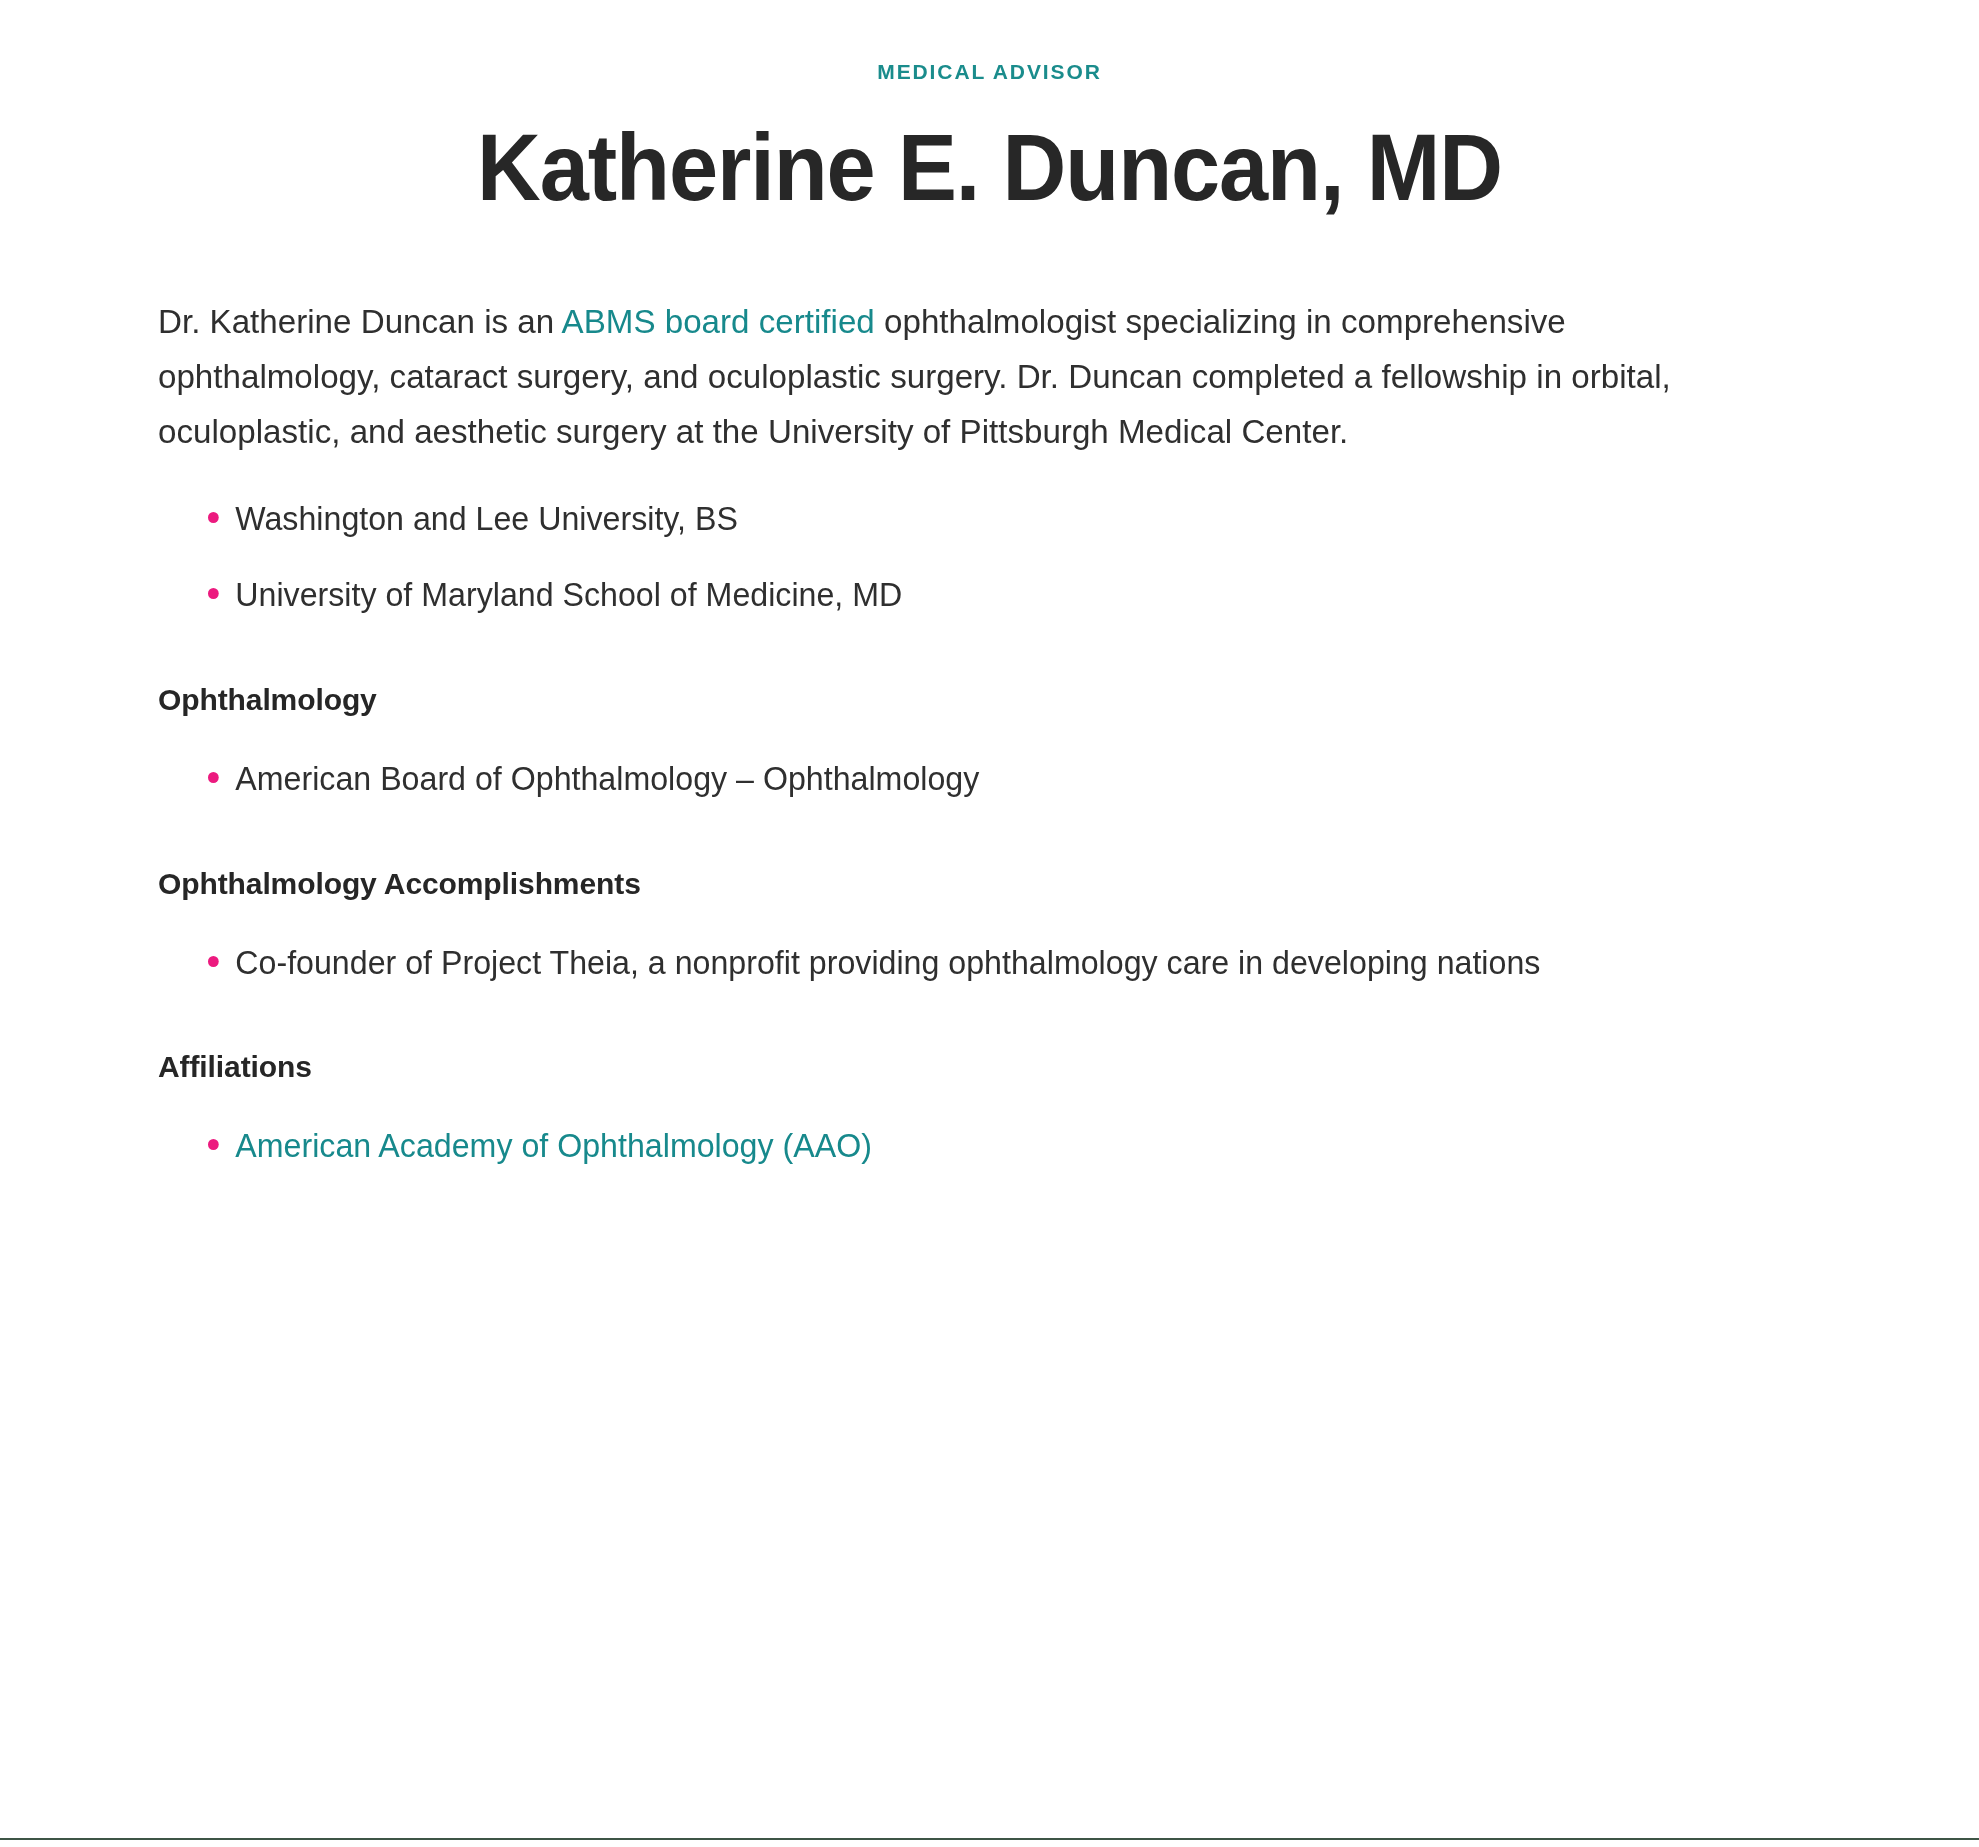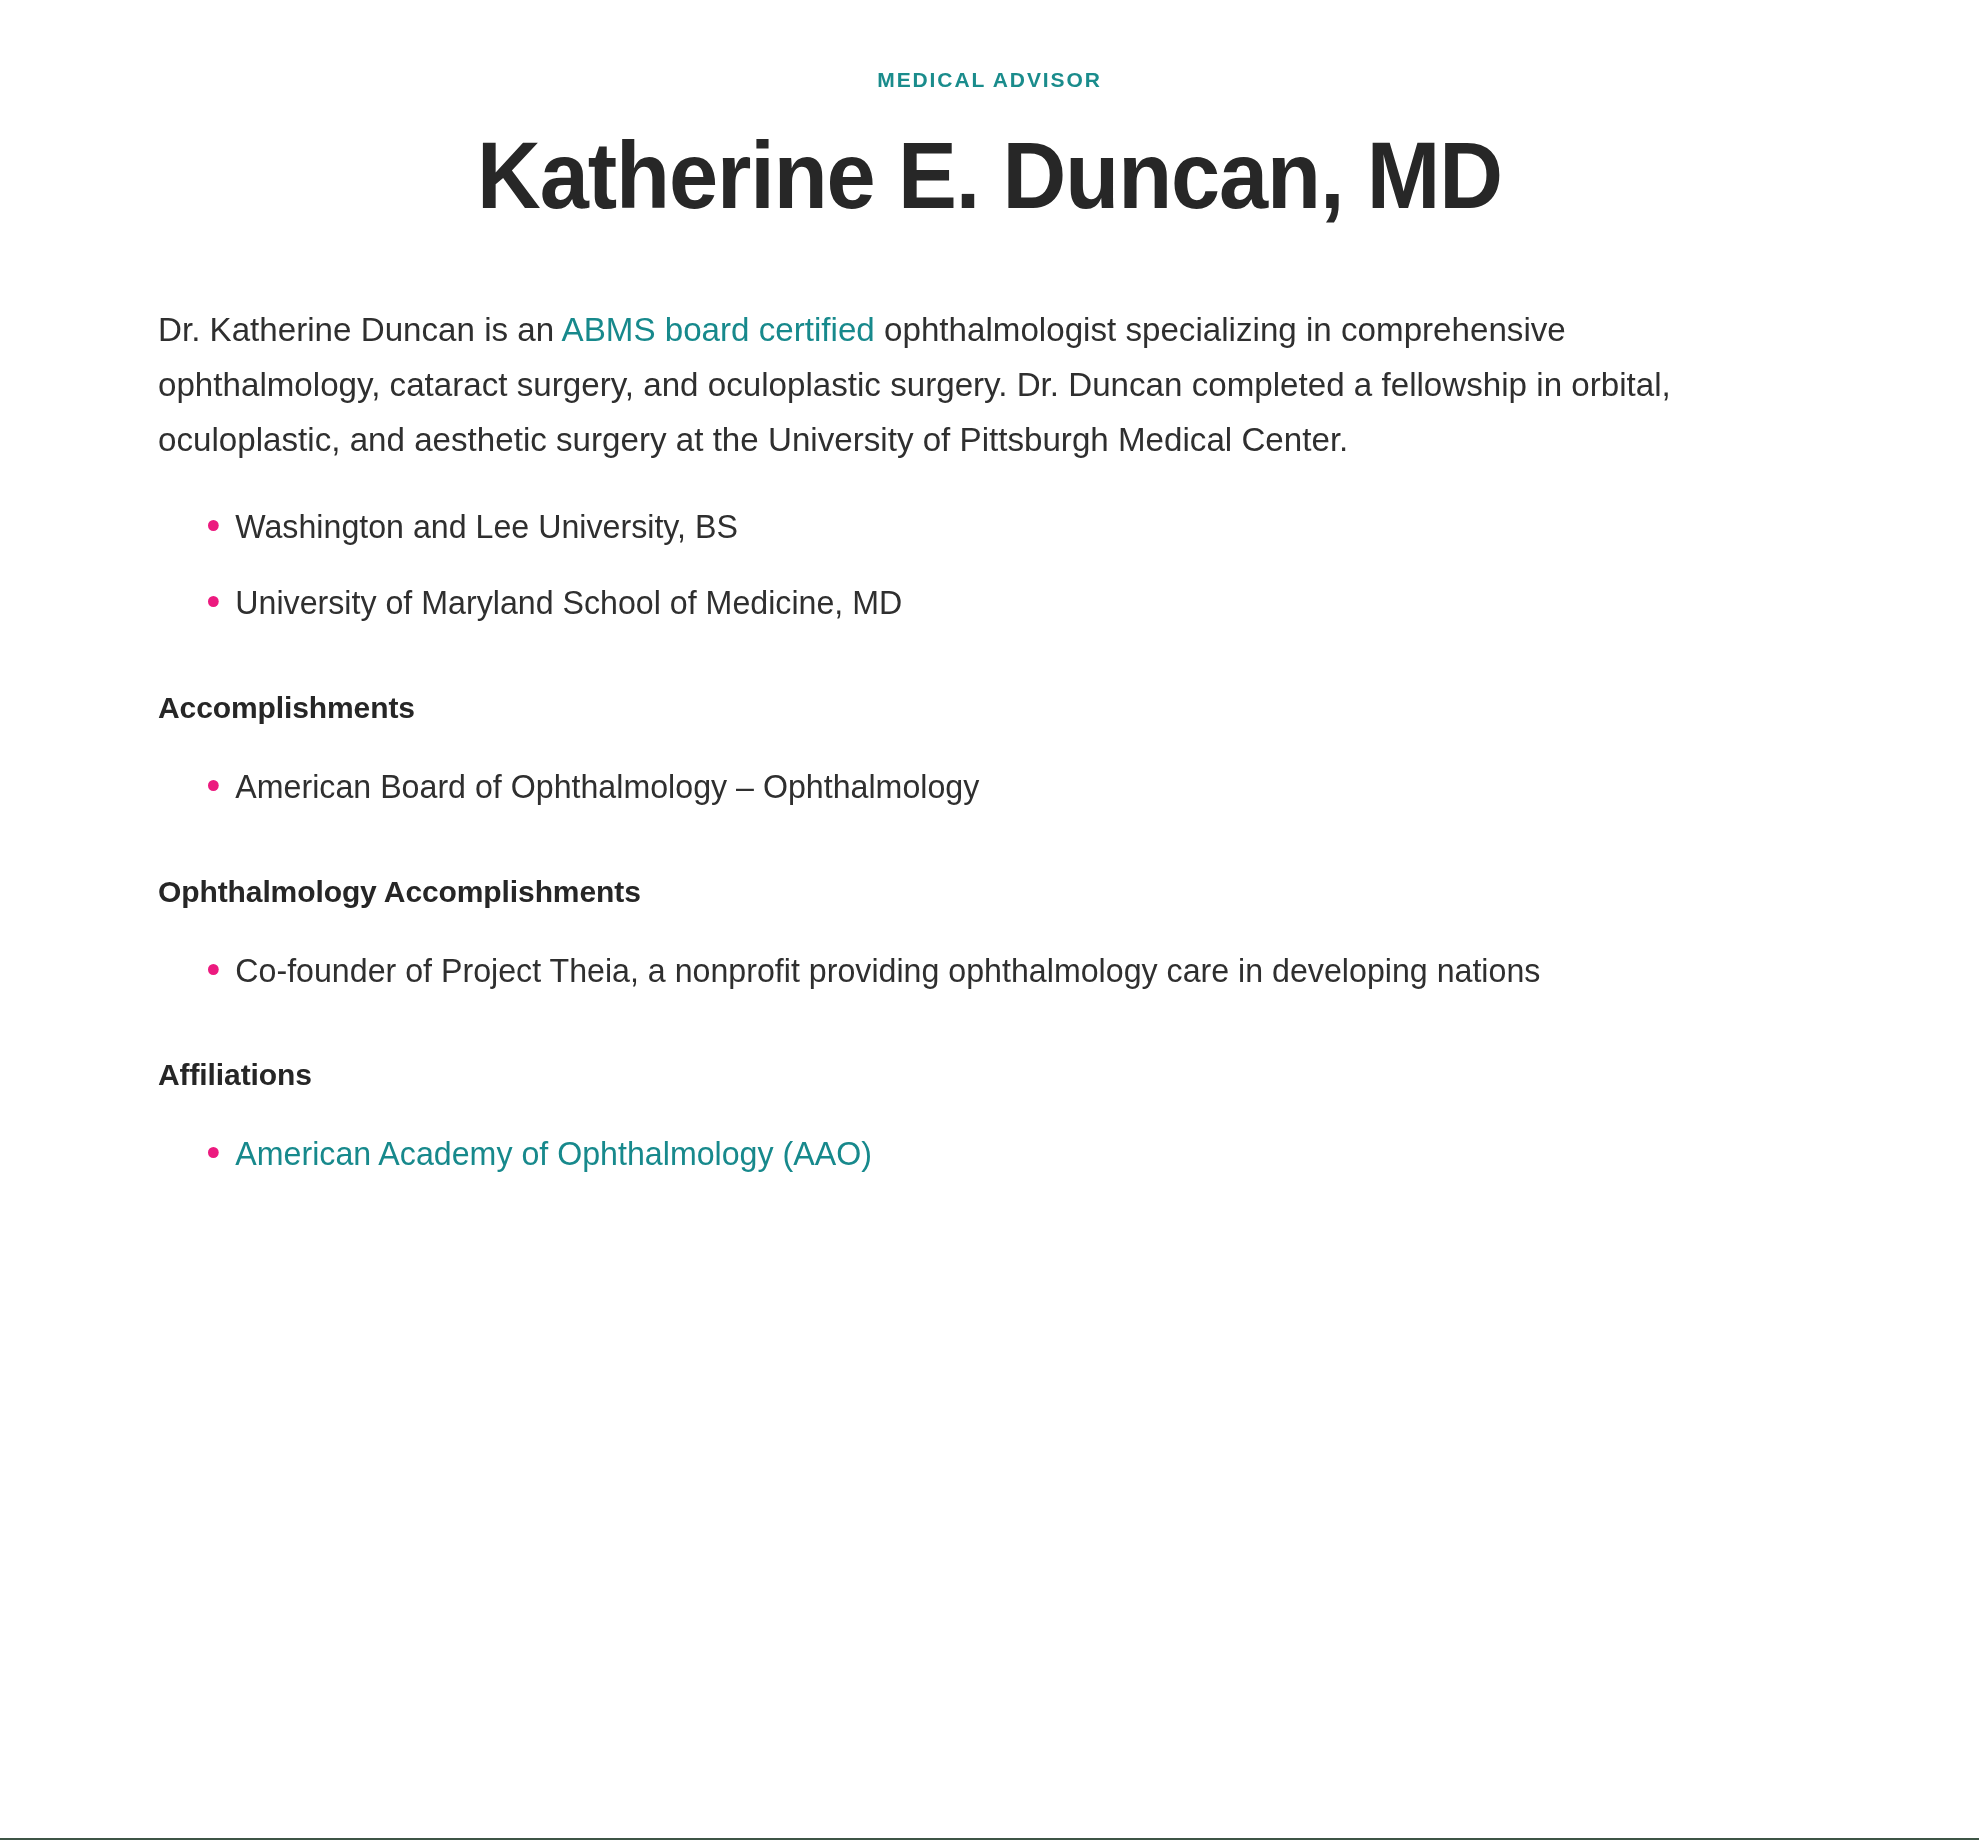--- a/index.html
+++ b/index.html
@@ -29,21 +29,21 @@
     text-align: center;
     padding-top: 61px;
   }
   .eyebrow {
     color: #1a8c8c;
     font-size: 21px;
     font-weight: 700;
     letter-spacing: 1.9px;
     line-height: 1;
     text-transform: uppercase;
-    margin: 8px;
+    margin: 0;
   }
   .doc-name {
     margin: 36px 0 0 0;
     color: #272727;
     font-size: 95px;
     font-weight: 700;
     letter-spacing: -1.2px;
     line-height: 1.05;
     transform: scaleX(0.93);
     transform-origin: center top;
@@ -144,21 +144,21 @@
     <p class="bio"><span>Dr. Katherine Duncan is an </span><a class="link" href="#">ABMS board certified</a><span> ophthalmologist specializing in comprehensive ophthalmology, cataract surgery, and oculoplastic surgery. Dr. Duncan completed a fellowship in orbital, oculoplastic, and aesthetic surgery at the University of Pittsburgh Medical Center.</span></p>
 
     <div class="sections">
         <div class="section">
           <ul class="bullets">
             <li><span class="bullet-dot"></span><span class="li-text">Washington and Lee University, BS</span></li>
             <li><span class="bullet-dot"></span><span class="li-text">University of Maryland School of Medicine, MD</span></li>
           </ul>
         </div>
         <div class="section">
-          <h2 class="section-heading">Accomplishments</h2>
+          <h2 class="section-heading">Ophthalmology</h2>
           <ul class="bullets">
             <li><span class="bullet-dot"></span><span class="li-text">American Board of Ophthalmology – Ophthalmology</span></li>
           </ul>
         </div>
         <div class="section">
           <h2 class="section-heading">Ophthalmology Accomplishments</h2>
           <ul class="bullets">
             <li><span class="bullet-dot"></span><span class="li-text">Co-founder of Project Theia, a nonprofit providing ophthalmology care in developing nations</span></li>
           </ul>
         </div>

